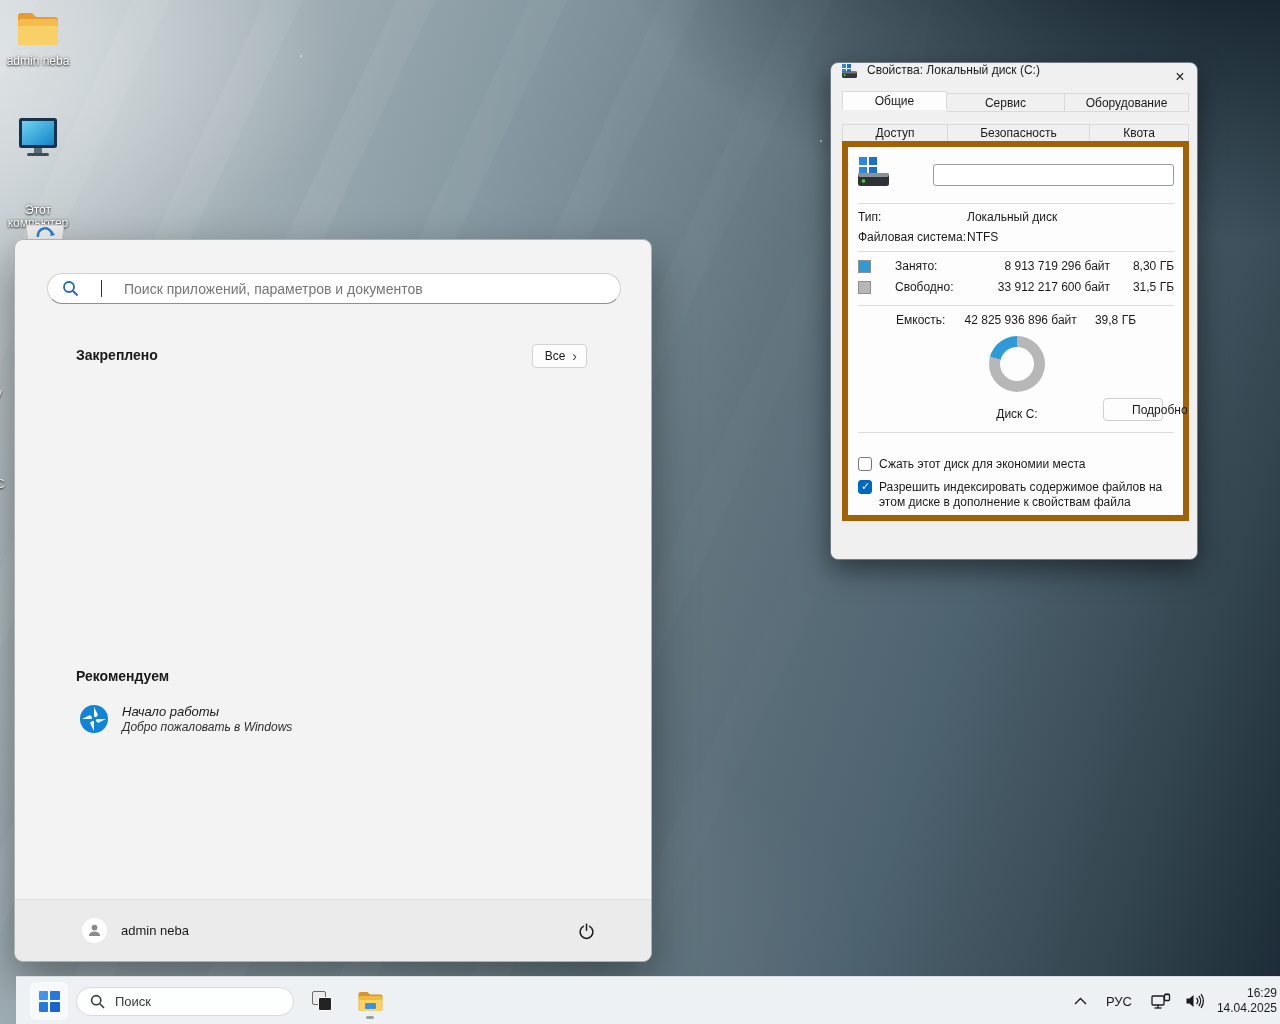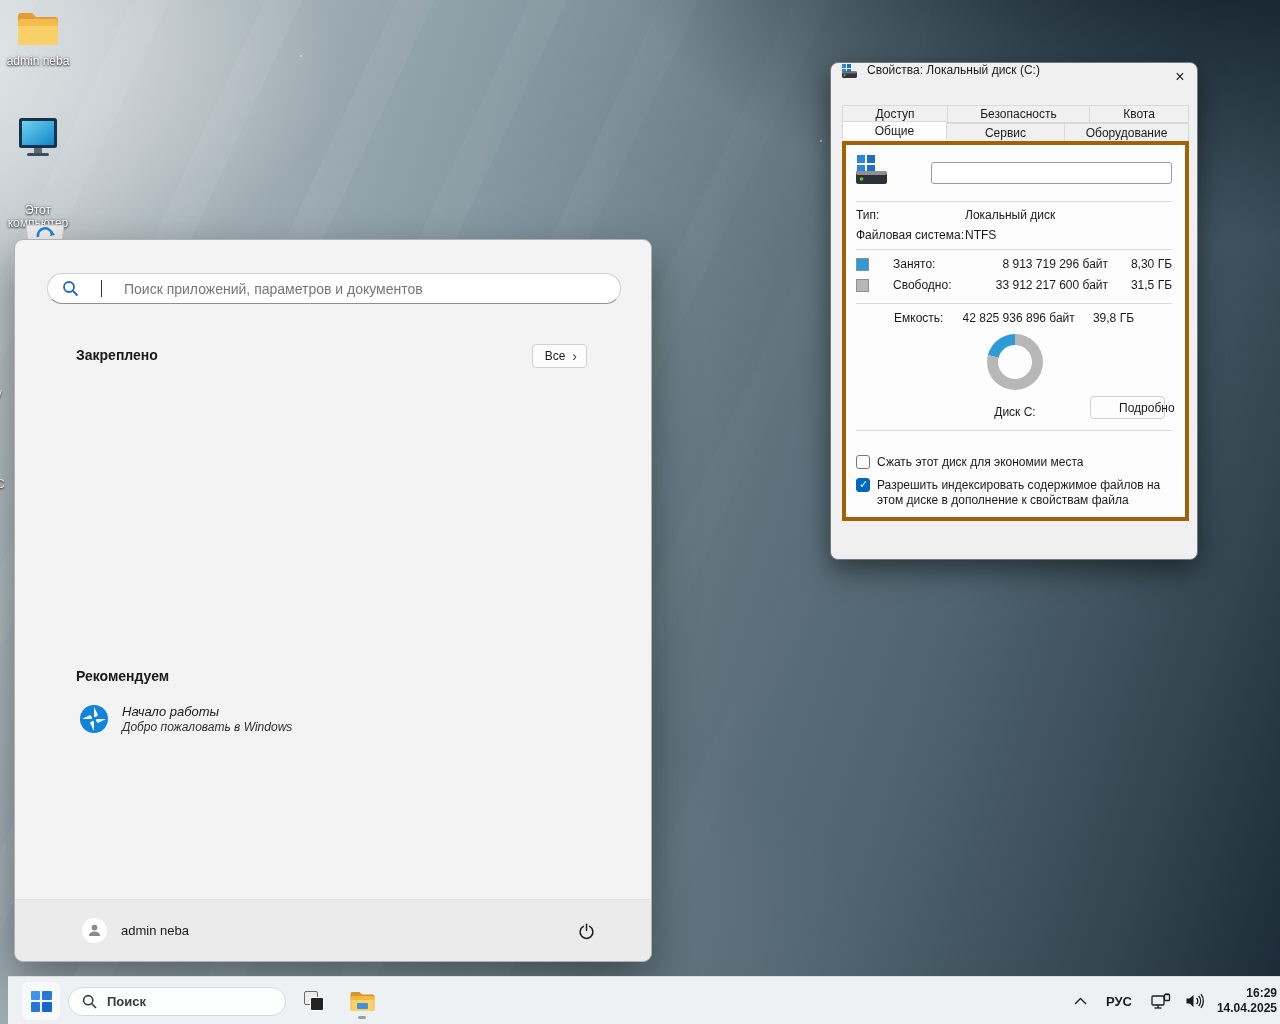--- a/index.html
+++ b/index.html
@@ -66,53 +66,53 @@
   .tabs { margin-left:11px; width:347px; display:flex; }
   .tabs.r1 { margin-top:12px; }
   .tab { height:18px; display:flex; align-items:center; justify-content:center;
     background:#f0f0f0; border:1px solid #d9d9d9; font-size:12px; }
   .tabs.r2 .tab { height:19px; }
   .tab.active { background:#fdfdfd; border-bottom:1px solid #fdfdfd; height:21px; margin-top:-2px;
     position:relative; z-index:3; }
   .r1 .tab:nth-child(1){width:106px;} .r1 .tab:nth-child(2){width:142px; border-left:none;} .r1 .tab:nth-child(3){width:99px; border-left:none;}
   .r2 .tab:nth-child(1){width:105px;} .r2 .tab:nth-child(2){width:118px; border-left:none;} .r2 .tab:nth-child(3){width:124px; border-left:none;}
   .page { position:relative; margin:-1px 0 0 11px; width:347px; height:380px;
-    background:#fdfdfd; border:4px solid #a16207; }
+    background:#fdfdfd; border:6px solid #a16207; }
   .page .hr { position:absolute; left:10px; width:316px; border-top:1px solid #dcdcdc; }
   .vol-input { position:absolute; left:85px; top:17px; width:241px; height:22px;
     border:1px solid #9b9b9b; border-radius:3px; background:#fff; font:12px "Liberation Sans",sans-serif; padding:0 6px; }
   .kv { position:absolute; left:10px; display:flex; }
   .kv .k { width:109px; }
   .urow { position:absolute; left:10px; width:316px; display:flex; align-items:center; }
   .urow .sw { width:13px; height:13px; border:1px solid #8f8f8f; margin-right:24px; }
   .urow .ul { flex:1; }
   .urow .ub { width:142px; text-align:right; }
   .urow .us { width:64px; text-align:right; }
   .urow.noswatch { padding-left:38px; width:278px; }
   .donut { position:absolute; left:141px; top:189px; width:56px; height:56px; border-radius:50%; }
   .donut::after { content:""; position:absolute; left:11px; top:11px; width:34px; height:34px;
     border-radius:50%; background:#fdfdfd; }
   .disk-label { position:absolute; left:109px; top:260px; width:120px; text-align:center; }
   .btn { background:#fdfdfd; border:1px solid #d0d0d0; border-radius:4px;
     font:12px "Liberation Sans",sans-serif; color:#1a1a1a; }
-  .details-btn { position:absolute; right:20px; top:251px; width:75px; height:23px;padding-left:28px; }
+  .details-btn { position:absolute; right:20px; top:251px; width:60px; height:23px;padding-left:28px; }
   .cbrow { position:absolute; left:10px; display:flex; gap:7px; }
   .cbox { width:14px; height:14px; border:1px solid #767676; border-radius:3px; background:#fff;
     flex:none; position:relative; top:0; }
   .cbox.checked { background:#0067c0; border-color:#0067c0; }
   .cbox.checked::after { content:"✓"; position:absolute; left:2px; top:-1px; color:#fff; font-size:11px; }
   .cbrow .cl { line-height:15px; width:300px; }
   .dlg-footer { position:absolute; left:0; right:0; bottom:0; height:40px; display:flex;
     justify-content:flex-end; align-items:flex-start; gap:10px; padding:9px 10px 0 0; }
   .dlg-footer .btn { width:70px; height:23px; }
   .btn.disabled { color:#a6a6a6; background:#f5f5f5; border-color:#dcdcdc; }
 
   
-  .taskbar { position:absolute; left:8px; right:0; bottom:0; height:48px; background:#eef1f3;
-    border-top:1px solid #d9dcdd; z-index:30;font-weight:bold; }
+  .taskbar { position:absolute; left:16px; right:0; bottom:0; height:48px; background:#eef1f3;
+    border-top:1px solid #d9dcdd; z-index:30; }
   .tb-left { position:absolute; left:14px; top:0; height:48px; display:flex; align-items:center; gap:8px; }
   .start-btn { width:38px; height:38px; border-radius:6px; background:rgba(255,255,255,.6);
     display:flex; align-items:center; justify-content:center; }
   .win-logo { width:21px; height:21px; display:grid; grid-template-columns:1fr 1fr; gap:2px; }
   .win-logo span { border-radius:1px; }
   .tb-search { width:218px; height:29px; background:#fdfefe; border:1px solid #d7dadb; border-radius:15px;
     display:flex; align-items:center; gap:10px; padding:0 13px; }
   .tb-search .txt { font-size:13px; color:#3a3a3a; }
   .tb-icon-btn { width:40px; height:40px; display:flex; align-items:center; justify-content:center; position:relative; }
   .run-dot { position:absolute; left:50%; transform:translateX(-50%); bottom:2px; width:8px; height:3px;
@@ -244,29 +244,29 @@
             <rect x="6" y="6" width="4" height="4" fill="#1f6fc9"></rect>
           <rect x="1" y="8.5" width="15" height="6.5" rx="1.4" fill="#33373b"></rect>
           <rect x="1" y="8.5" width="15" height="2" rx="1" fill="#6e757b"></rect>
           <circle cx="3.6" cy="12.3" r="1" fill="#4fce3f"></circle>
         </svg>
       </span>
       <span class="txt">Свойства: Локальный диск (C:)</span>
       <span class="dlg-close">×</span>
     </div>
 
+    <div class="tabs r2">
+      <div class="tab active">Общие</div>
+      <div class="tab">Сервис</div>
+      <div class="tab">Оборудование</div>
+    </div>
     <div class="tabs r1">
       <div class="tab">Доступ</div>
       <div class="tab">Безопасность</div>
       <div class="tab">Квота</div>
-    </div>
-    <div class="tabs r2">
-      <div class="tab active">Общие</div>
-      <div class="tab">Сервис</div>
-      <div class="tab">Оборудование</div>
     </div>
 
     <div class="page">
       <span style="position:absolute;left:8px;top:9px;display:flex;">
         <svg width="36" height="33" viewBox="0 0 36 33">
           <rect x="3" y="1" width="8" height="8" fill="#2f86dd"></rect>
             <rect x="13" y="1" width="8" height="8" fill="#1f6fc9"></rect>
           <rect x="3" y="11" width="8" height="8" fill="#2f86dd"></rect>
             <rect x="13" y="11" width="8" height="8" fill="#1f6fc9"></rect>
           <rect x="2" y="17" width="31" height="13" rx="2.5" fill="#2e3236"></rect>

